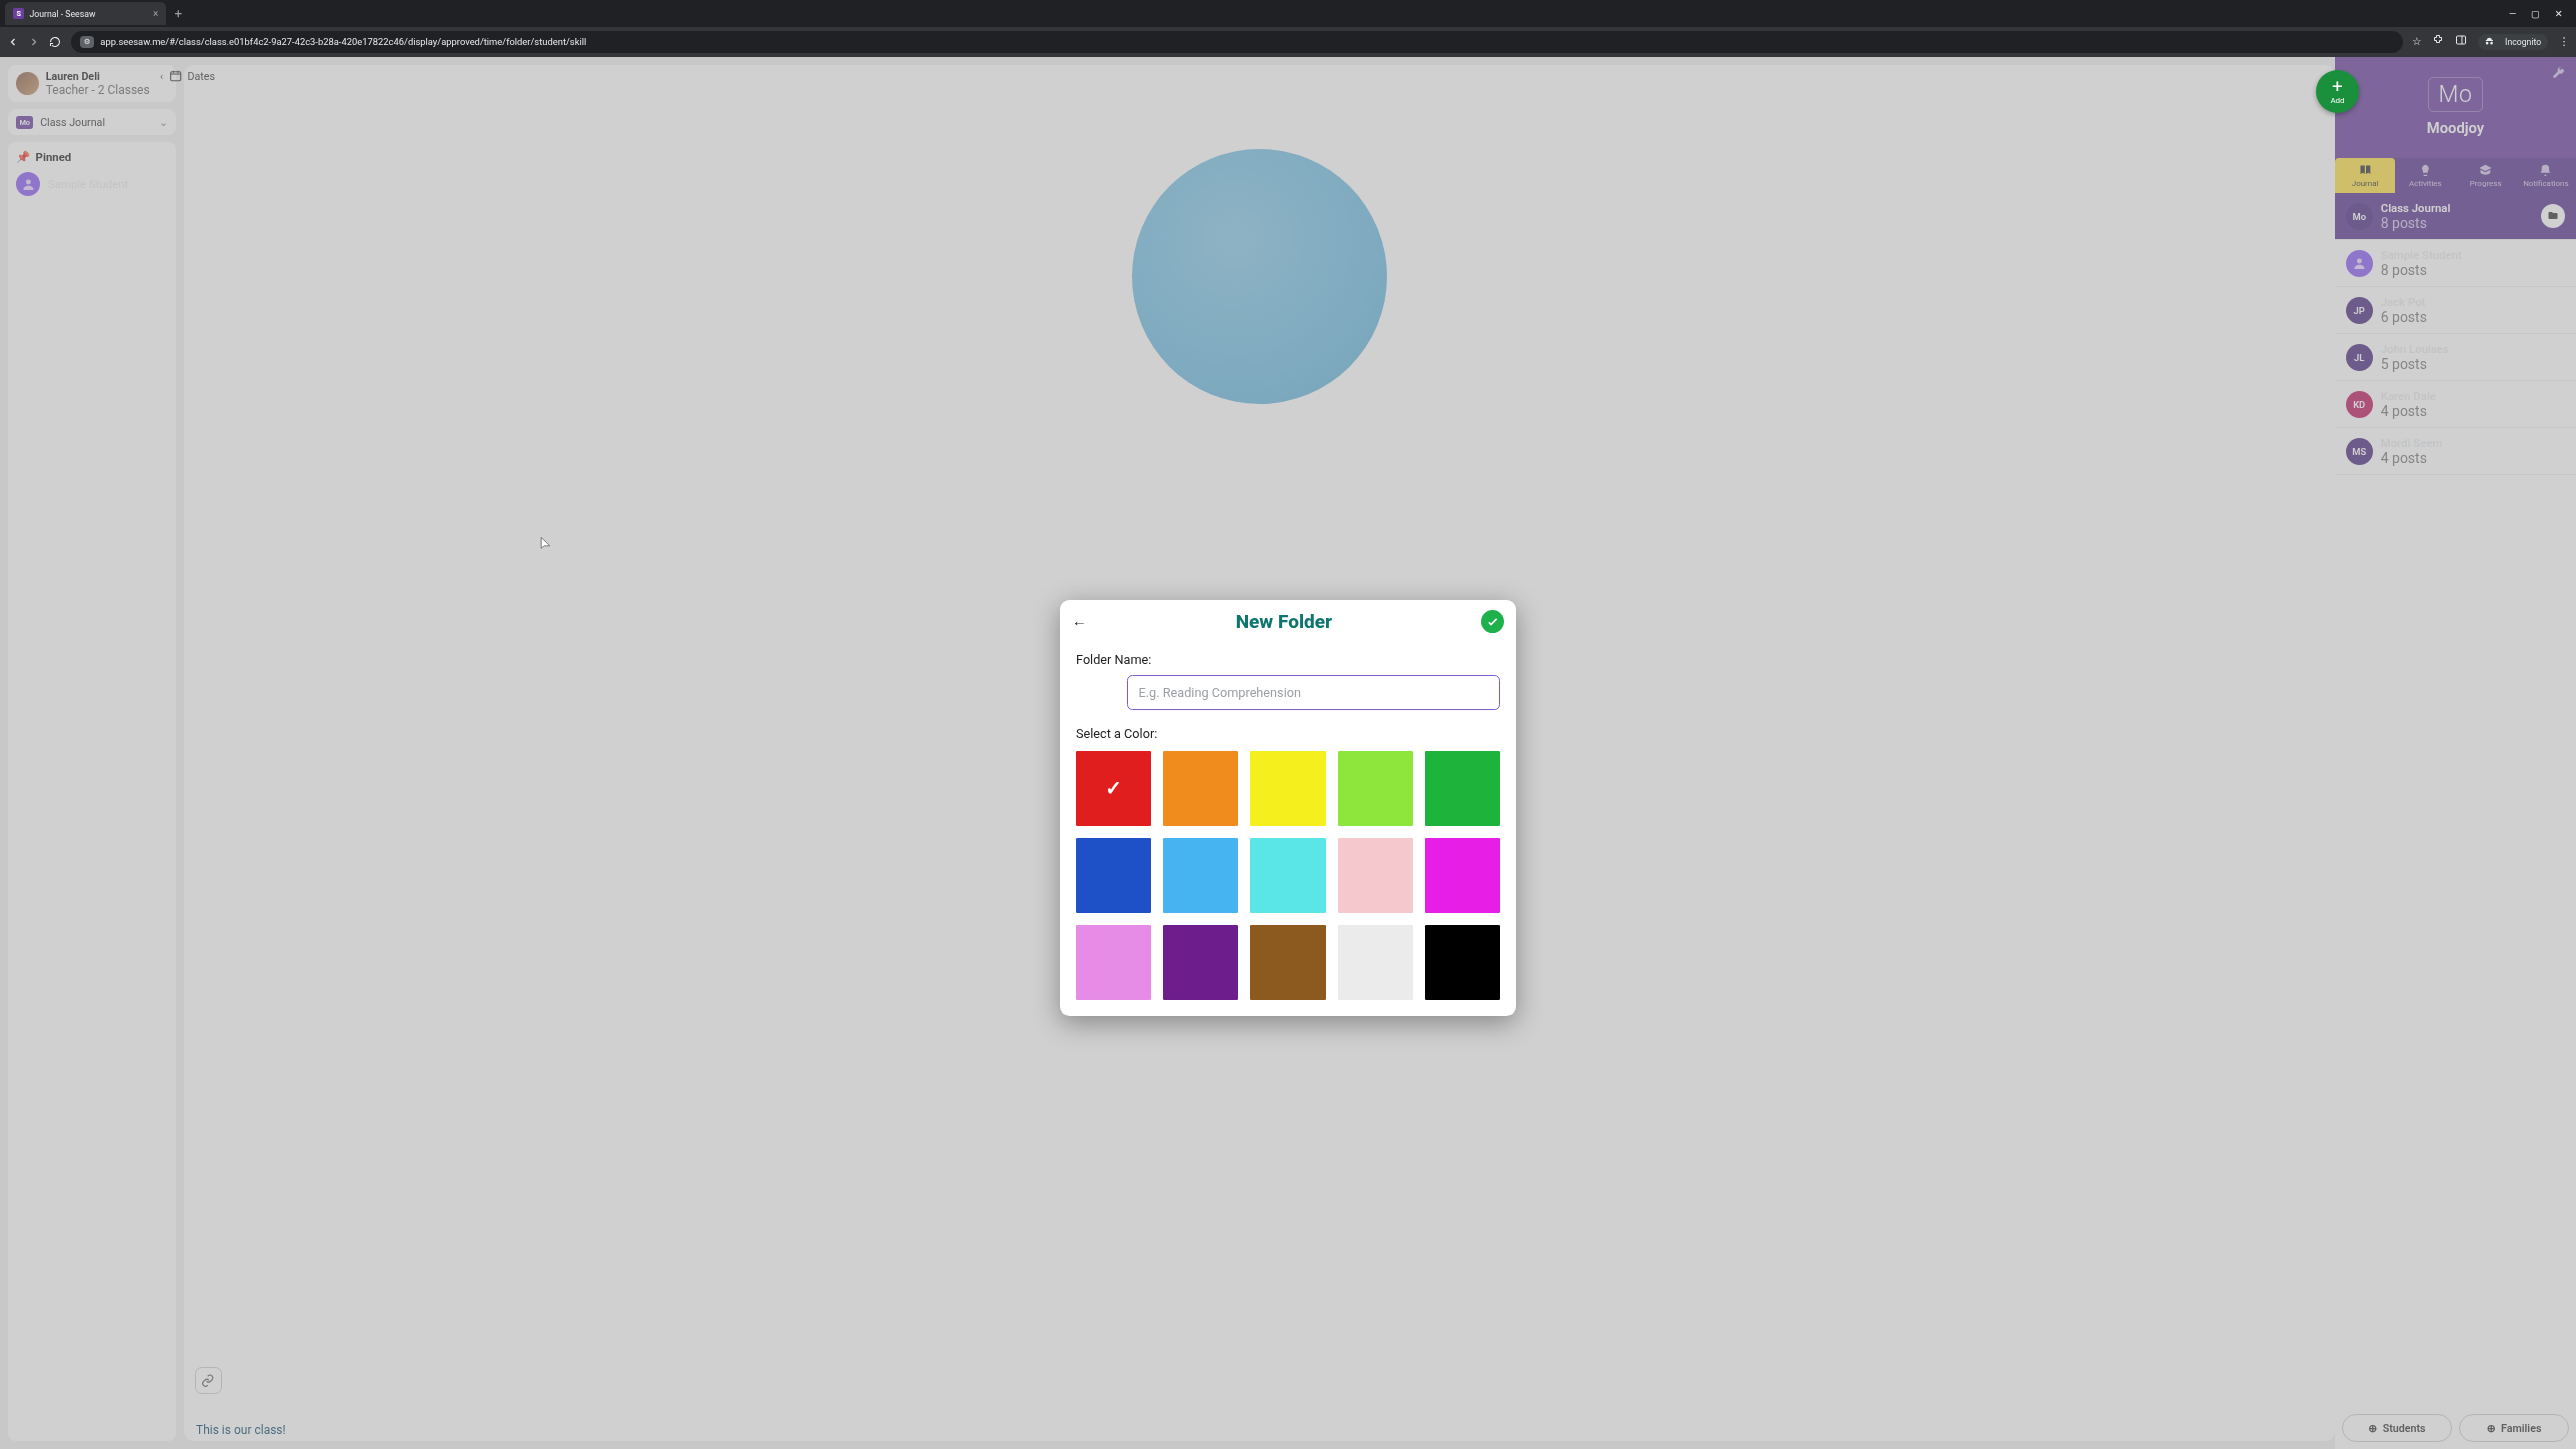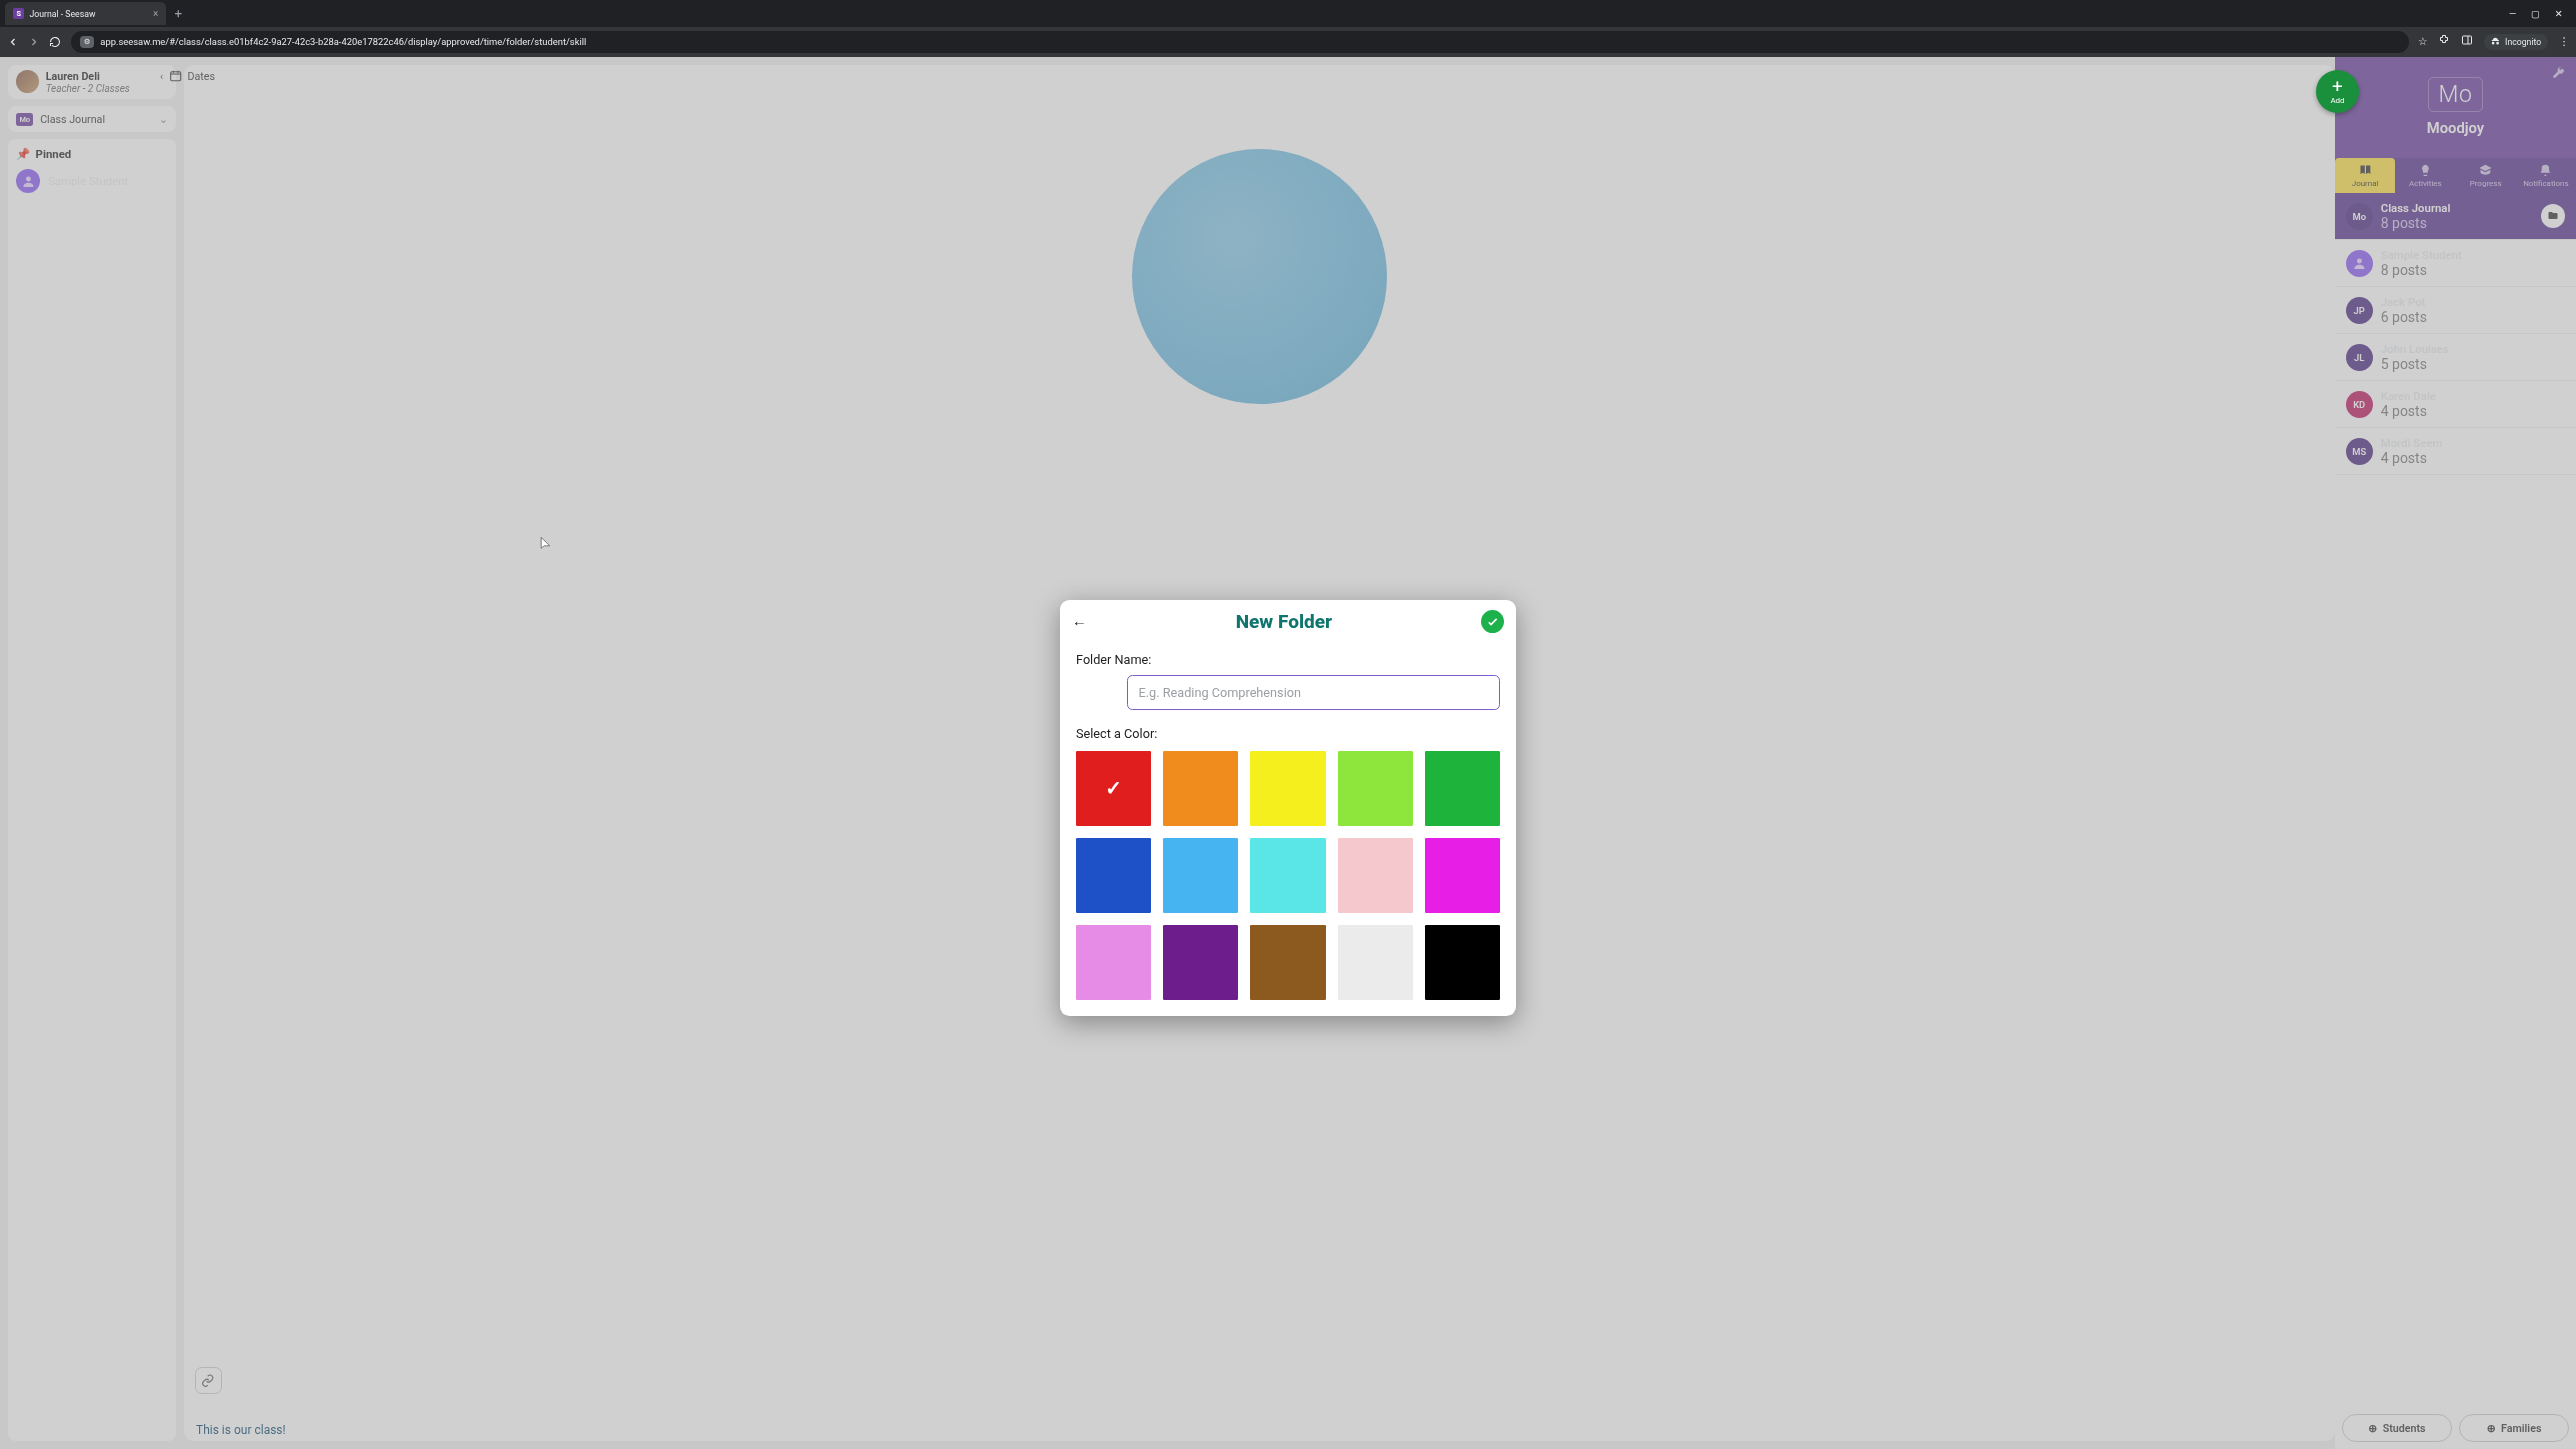--- a/index.html
+++ b/index.html
@@ -14,35 +14,35 @@
 .new-tab { color: #9aa0a6; font-size: 13.4px; padding: 0 4px; cursor: pointer; }
 .win-controls { margin-left: auto; display: flex; gap: 14.8px; padding-right: 8px; color: #e8eaed; font-size: 9.4px; }
 .win-controls span { cursor: pointer; }
 
 .addr-bar { display: flex; align-items: center; background: #35363a; height: 29.5px; padding: 0 6.7px; gap: 9.4px; }
 .nav-btn { color: #9aa0a6; cursor: pointer; display: flex; align-items: center; }
 .nav-btn.enabled { color: #e8eaed; }
 .url-field { flex: 1; background: #202124; border-radius: 13.4px; height: 21.5px; display: flex; align-items: center; padding: 0 9.4px; gap: 6.7px; color: #e8eaed; font-size: 9.4px; }
 .site-chip { background: #5f6368; border-radius: 4px; padding: 1.3px 3.4px; font-size: 7.4px; }
 .addr-icons { display: flex; align-items: center; gap: 10.7px; color: #e8eaed; }
-.incognito-badge { display: flex; align-items: center; gap: 4px; background: #3c4043; border-radius: 10.7px; padding: 2.7px 6.7px; font-size: 8.7px; }
+.incognito-badge { display: flex; align-items: center; gap: 10px; background: #3c4043; border-radius: 10.7px; padding: 2.7px 6.7px; font-size: 8.7px; }
 
 
 .app { position: relative; flex: 1; background: #f0f0f0; overflow: hidden; }
 .app-inner { position: absolute; inset: 0; display: flex; }
 
 
 .dim { position: absolute; inset: 0; background: rgba(150,150,150,0.45); z-index: 5; }
 
 
 .left-col { width: 184px; padding: 8px; display: flex; flex-direction: column; gap: 6.7px; }
 .teacher-card { background: #fff; border-radius: 8px; padding: 5.4px 8px; display: flex; align-items: center; gap: 6.7px; }
 .teacher-avatar { width: 23px; height: 23px; border-radius: 50%; background: linear-gradient(135deg,#8a5a44,#c49a6c); }
 .teacher-name { font-weight: 700; font-size: 10.7px; color: #222; }
-.teacher-sub { font-size: 10px; color: #666; font-style: italic; }
+.teacher-sub { font-size: 12px; color: #666; }
 .journal-select { background: #fff; border-radius: 8px; padding: 6.7px 8px; display: flex; align-items: center; gap: 6.7px; }
 .mo-chip { background: #6b3fa0; color: #fff; font-size: 7.4px; font-weight: 600; border-radius: 2.7px; padding: 2px 3.4px; }
 .journal-select .label { font-size: 10.7px; color: #333; flex: 1; }
 .chev { color: #888; }
 .left-panel { background: #fff; border-radius: 8px; flex: 1; padding: 8px; display: flex; flex-direction: column; gap: 8px; }
 .pinned { display: flex; align-items: center; gap: 5.4px; font-weight: 700; font-size: 11.4px; color: #222; }
 .pin-icon { color: #e08b1e; }
 .student-row { display: flex; align-items: center; gap: 8px; }
 .student-avatar { width: 24px; height: 24px; border-radius: 50%; background: #8b5cf6; display: flex; align-items: center; justify-content: center; }
 .student-avatar svg { fill: #e9d5ff; }

